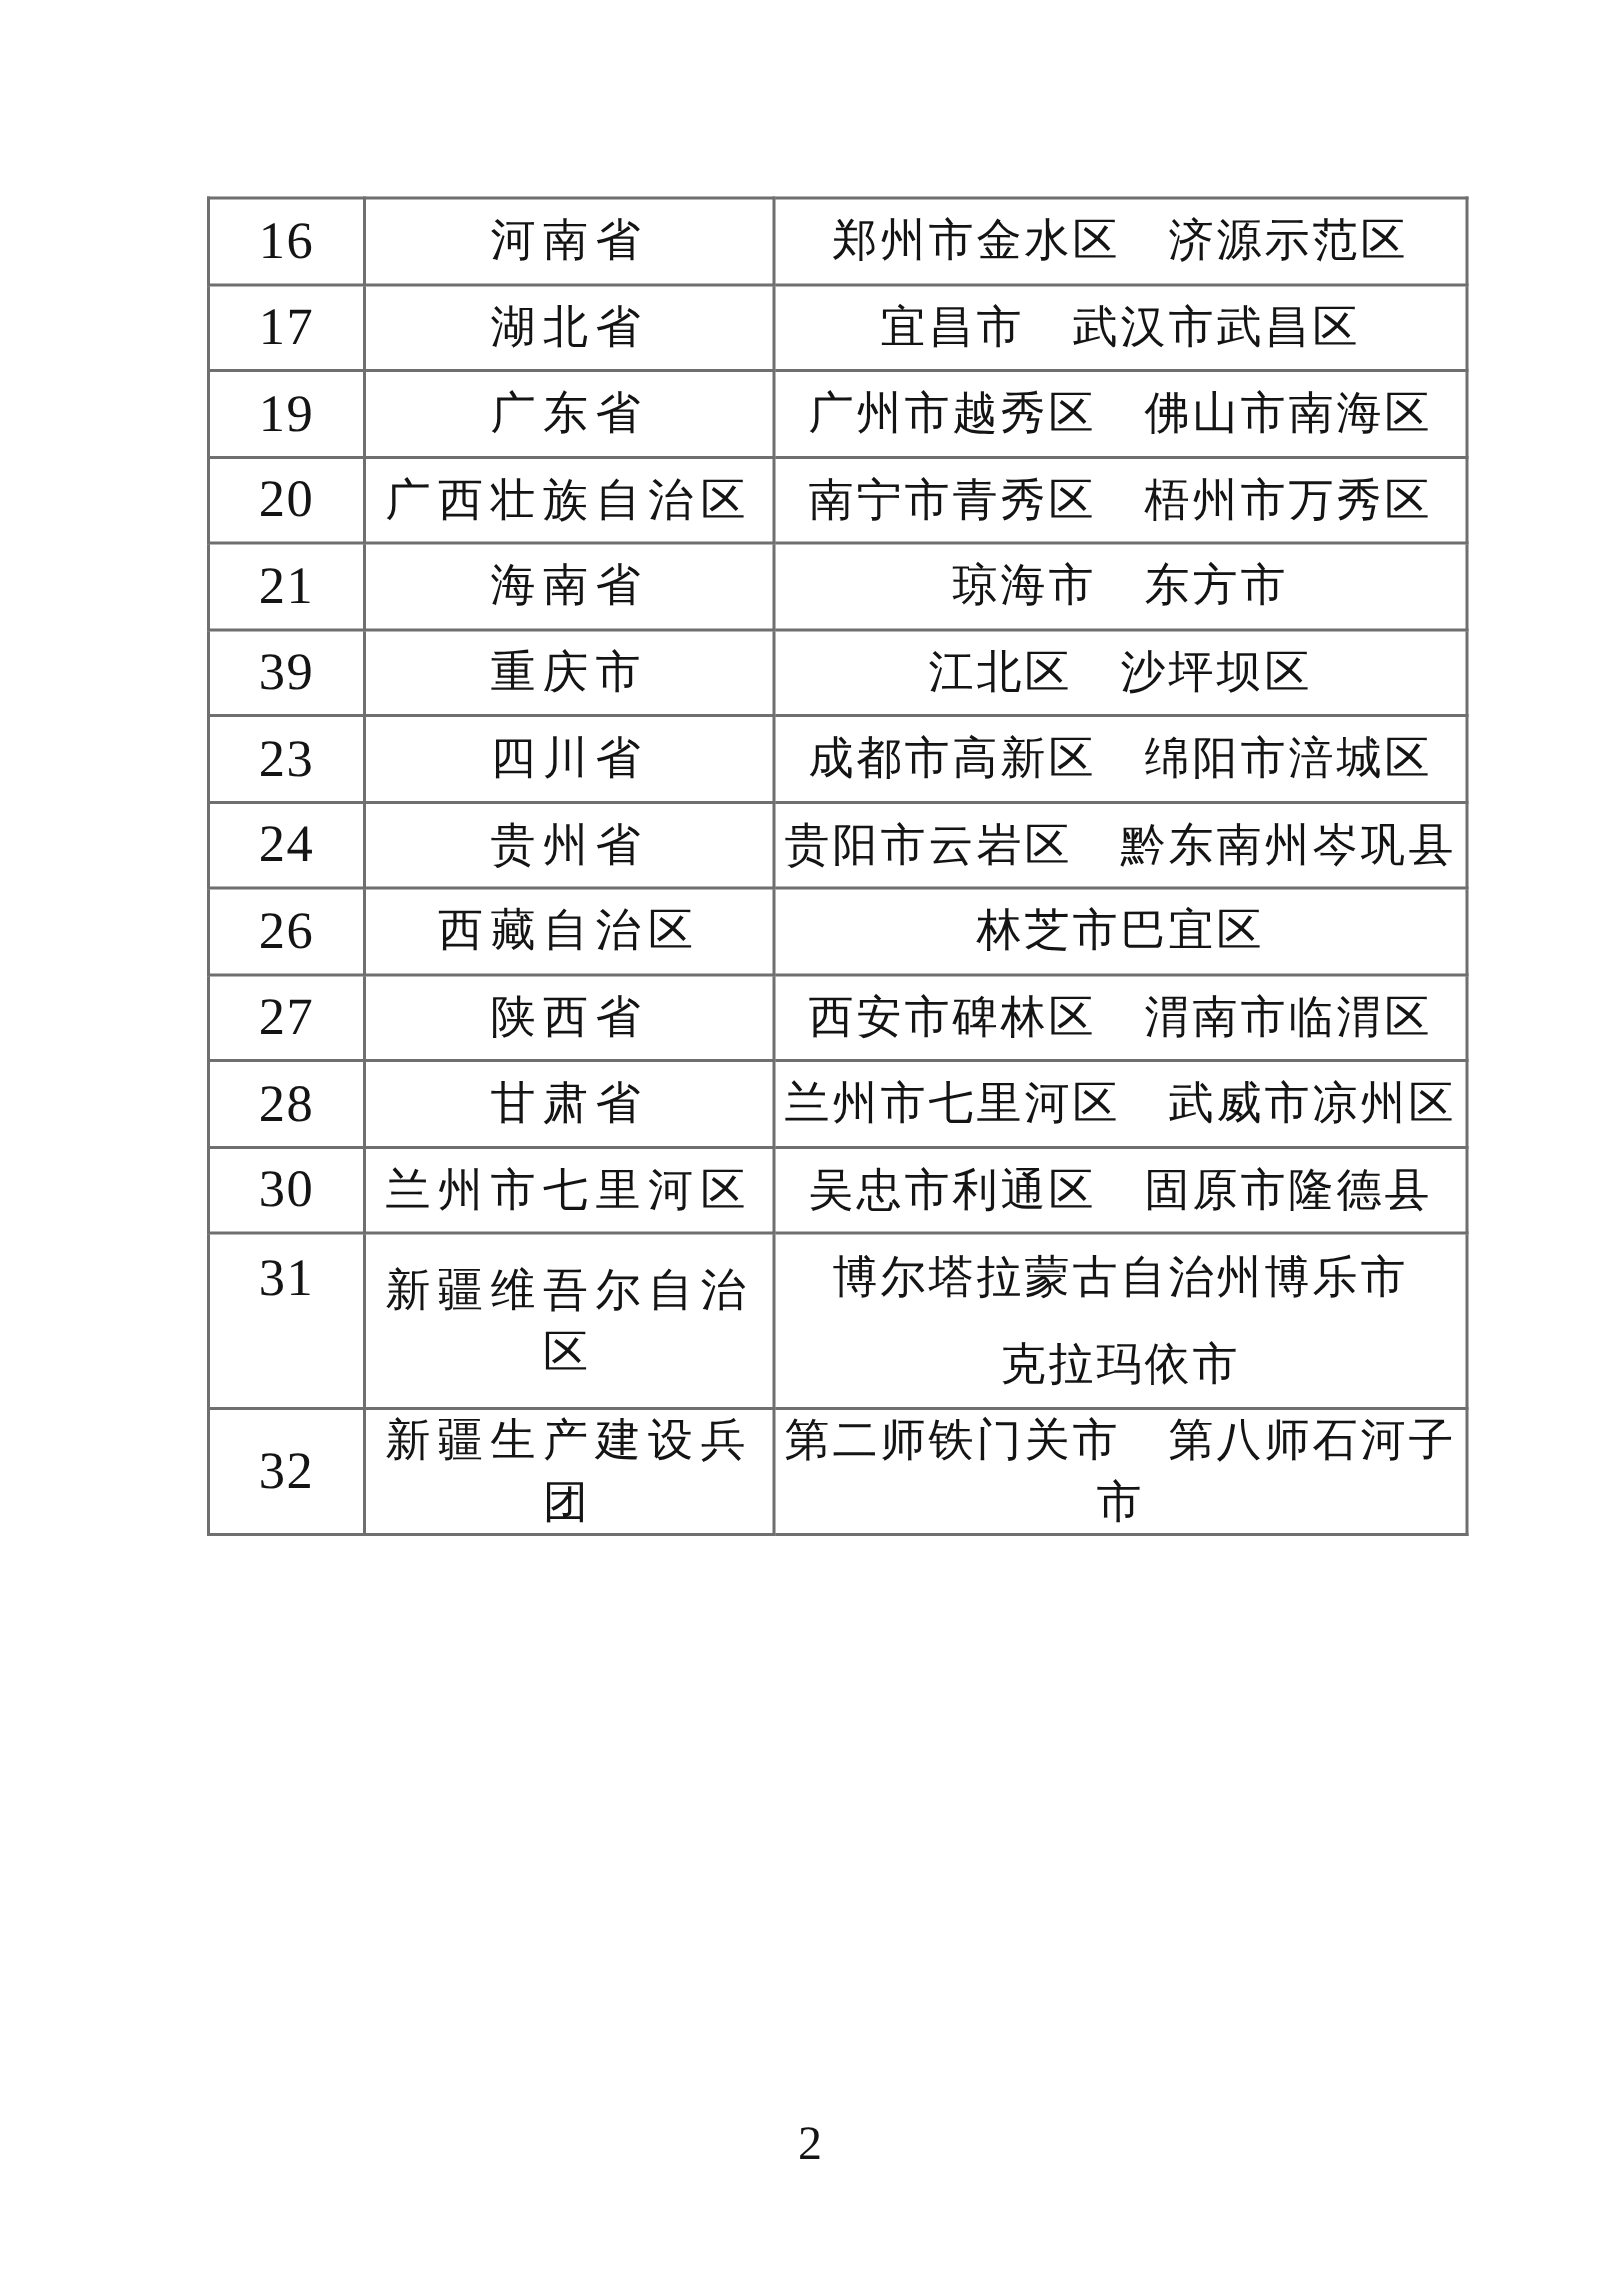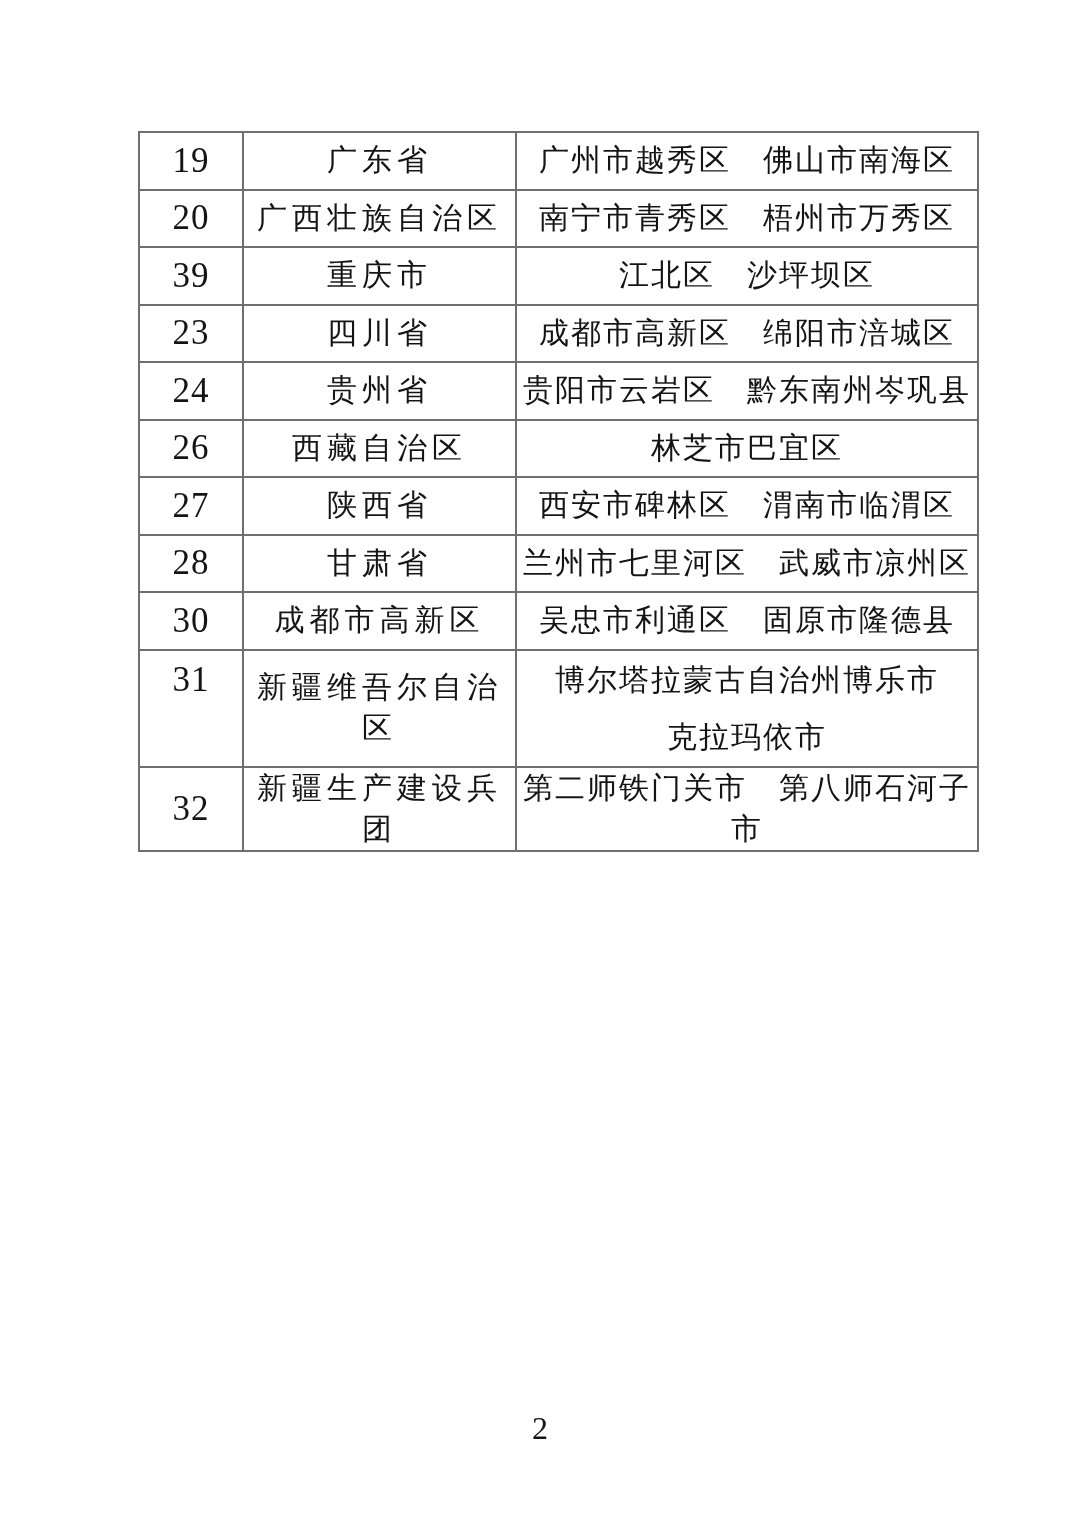--- a/index.html
+++ b/index.html
@@ -67,28 +67,43 @@
 
 <div class="table-wrap">
   <table class="region-table">
     <colgroup>
       <col style="width:104px">
       <col style="width:273px">
       <col style="width:462px">
     </colgroup>
     <tbody>
       <tr class="row">
+        <td class="cell-no">16</td>
+        <td class="cell-prov">河南省</td>
+        <td class="cell-cities">郑州市金水区　济源示范区</td>
+      </tr>
+      <tr class="row">
+        <td class="cell-no">17</td>
+        <td class="cell-prov">湖北省</td>
+        <td class="cell-cities">宜昌市　武汉市武昌区</td>
+      </tr>
+      <tr class="row">
         <td class="cell-no">19</td>
         <td class="cell-prov">广东省</td>
         <td class="cell-cities">广州市越秀区　佛山市南海区</td>
       </tr>
       <tr class="row">
         <td class="cell-no">20</td>
         <td class="cell-prov">广西壮族自治区</td>
         <td class="cell-cities">南宁市青秀区　梧州市万秀区</td>
+      </tr>
+      <tr class="row">
+        <td class="cell-no">21</td>
+        <td class="cell-prov">海南省</td>
+        <td class="cell-cities">琼海市　东方市</td>
       </tr>
       <tr class="row">
         <td class="cell-no">39</td>
         <td class="cell-prov">重庆市</td>
         <td class="cell-cities">江北区　沙坪坝区</td>
       </tr>
       <tr class="row">
         <td class="cell-no">23</td>
         <td class="cell-prov">四川省</td>
         <td class="cell-cities">成都市高新区　绵阳市涪城区</td>
@@ -108,21 +123,21 @@
         <td class="cell-prov">陕西省</td>
         <td class="cell-cities">西安市碑林区　渭南市临渭区</td>
       </tr>
       <tr class="row">
         <td class="cell-no">28</td>
         <td class="cell-prov">甘肃省</td>
         <td class="cell-cities">兰州市七里河区　武威市凉州区</td>
       </tr>
       <tr class="row">
         <td class="cell-no">30</td>
-        <td class="cell-prov">成都市高新区</td>
+        <td class="cell-prov">兰州市七里河区</td>
         <td class="cell-cities">吴忠市利通区　固原市隆德县</td>
       </tr>
       <tr class="row-tall">
         <td class="cell-no">31</td>
         <td class="cell-prov">新疆维吾尔自治区</td>
         <td class="cell-cities">
           <div class="cities-line">博尔塔拉蒙古自治州博乐市</div>
           <div class="cities-line">克拉玛依市</div>
         </td>
       </tr>

